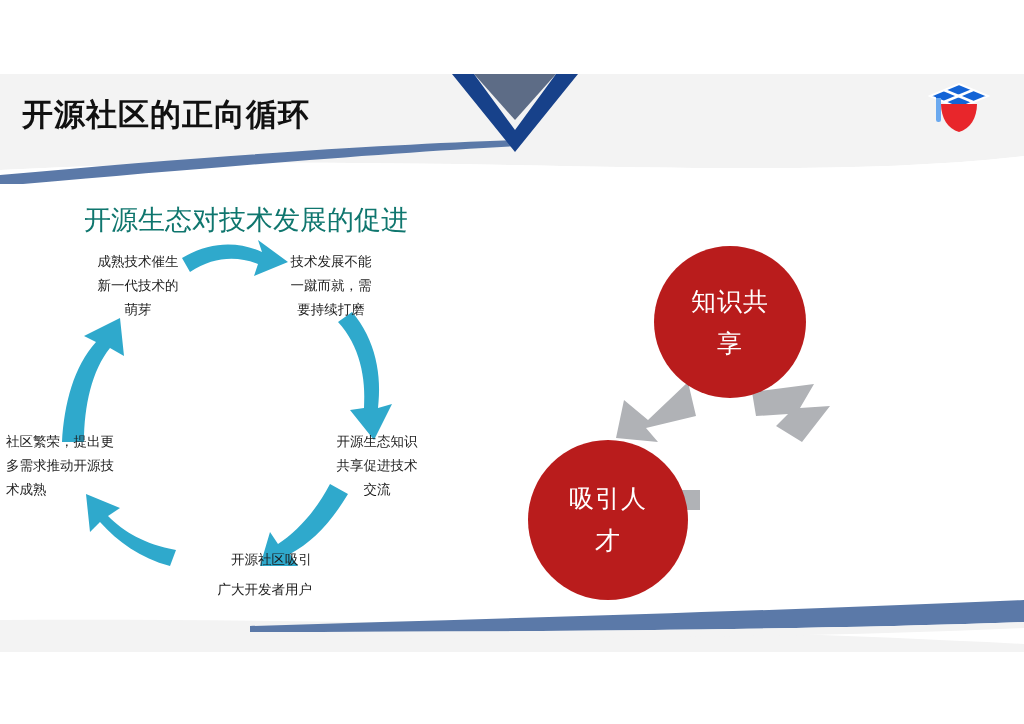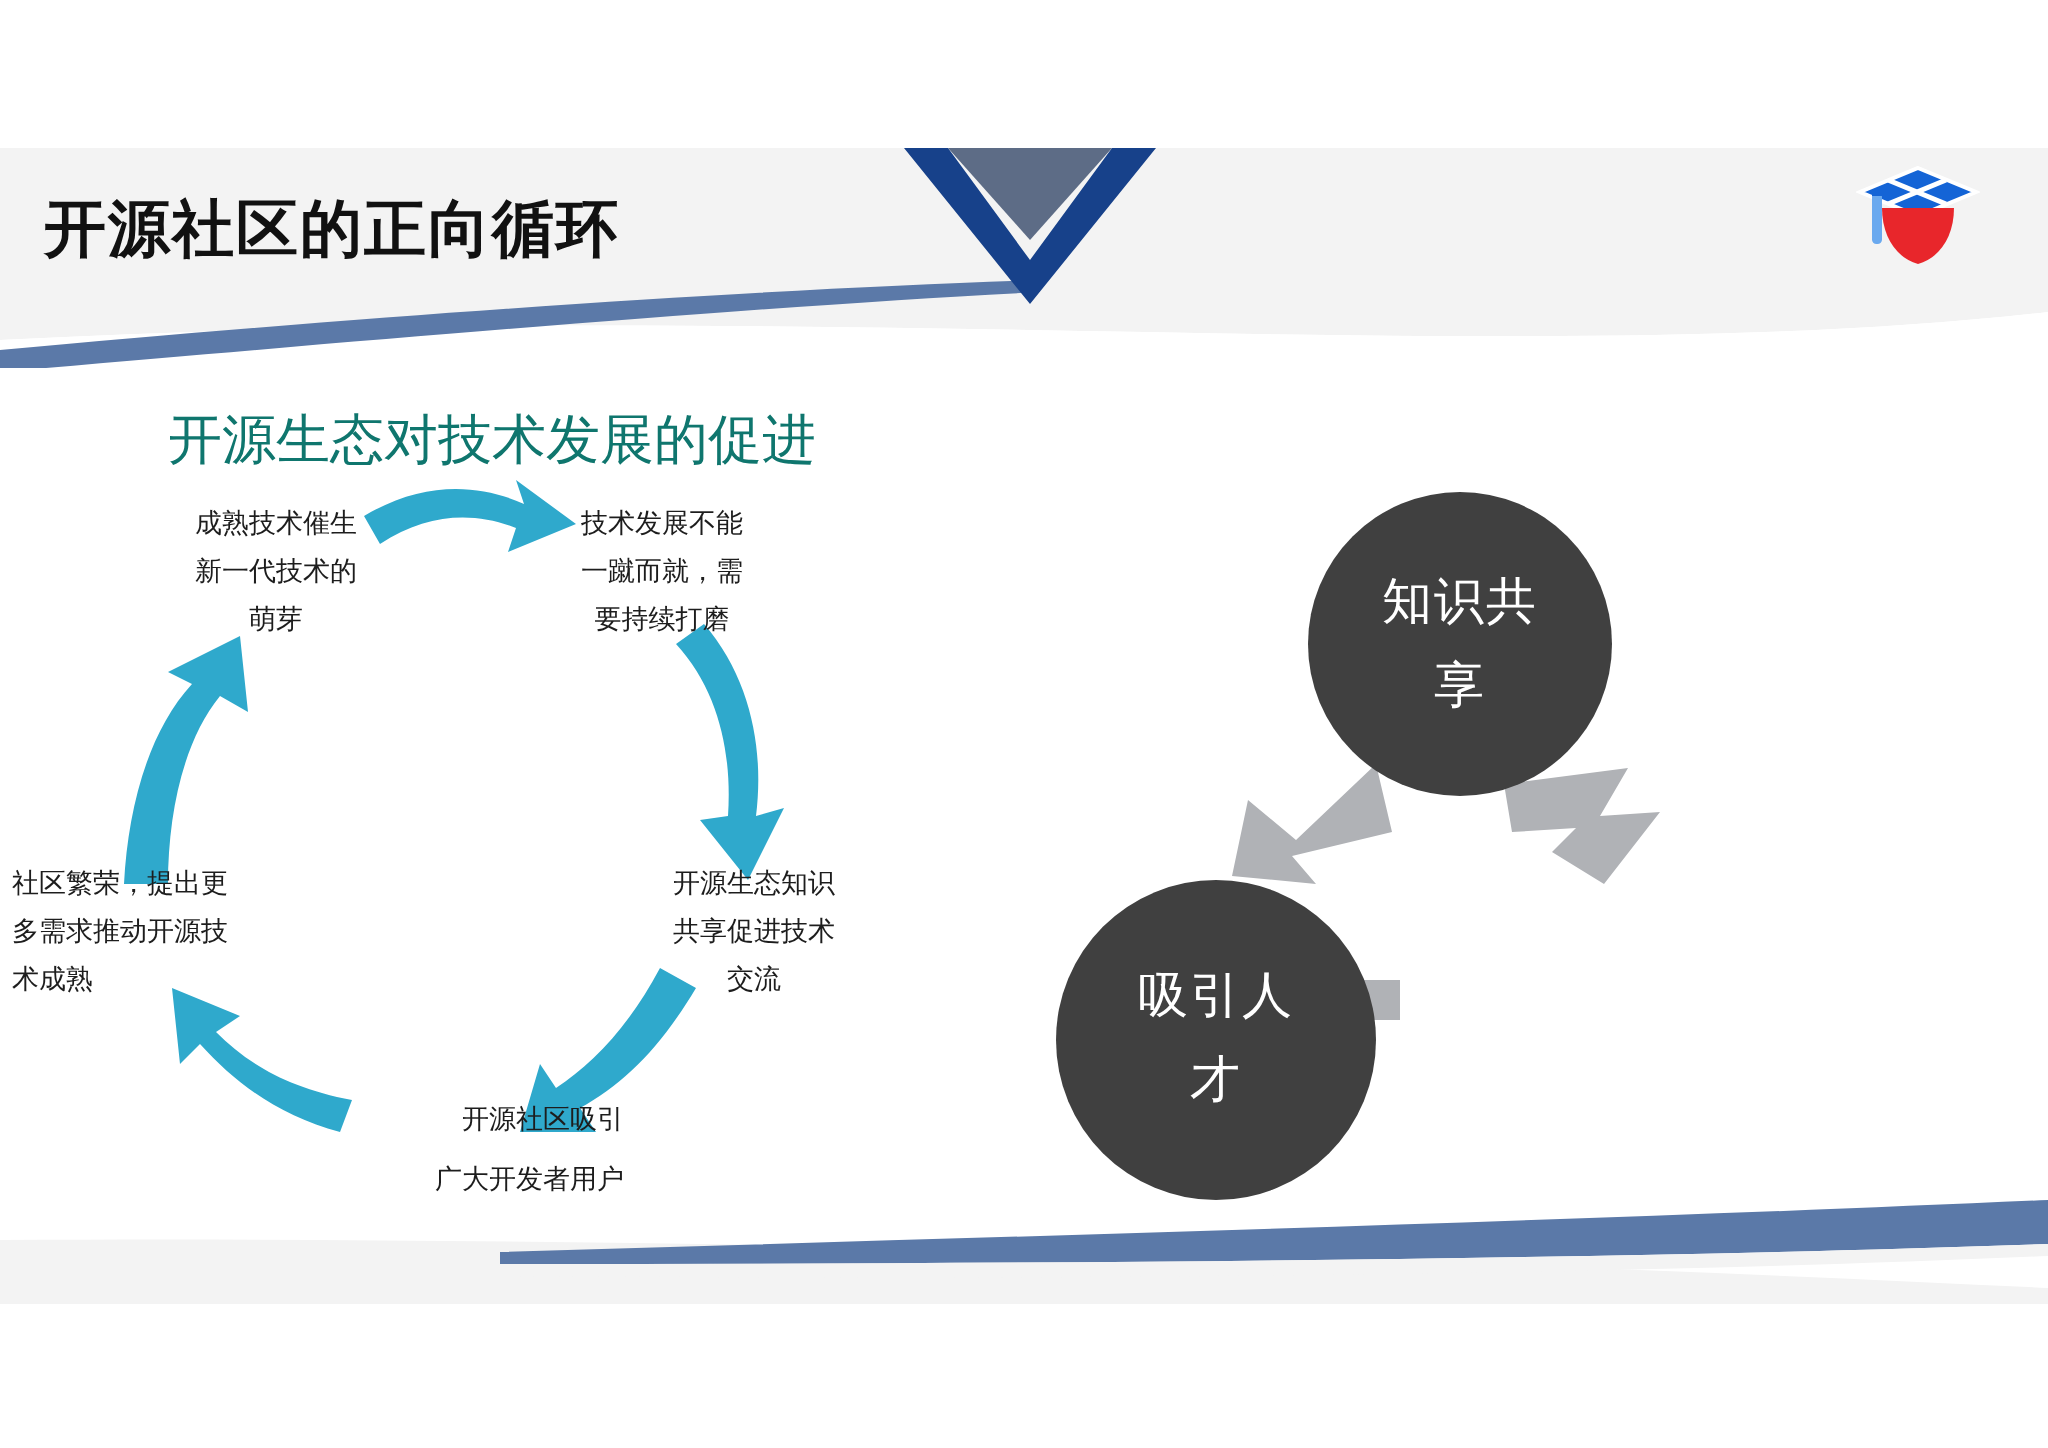--- a/index.html
+++ b/index.html
@@ -82,21 +82,21 @@
   .lbl-tl { left: 72px;  top: 250px; text-align: center; width: 132px; }
   .lbl-tr { left: 276px; top: 250px; text-align: center; width: 110px; }
   .lbl-br { left: 322px; top: 430px; text-align: center; width: 110px; }
   .lbl-bl { left: 6px;   top: 430px; text-align: left; width: 170px; }
   .lbl-bc { left: 152px; top: 545px; text-align: right; width: 160px; line-height: 30px;}
 
   
   .circle {
     position: absolute;
     border-radius: 50%;
-    background: #404040;
+    background: #b91c1c;
     color: #ffffff;
     display: flex;
     align-items: center;
     justify-content: center;
     text-align: center;
     font-size: 25px;
     line-height: 42px;
     letter-spacing: 1px;
   }
   .circle span { display: block; padding: 0 26px; }

